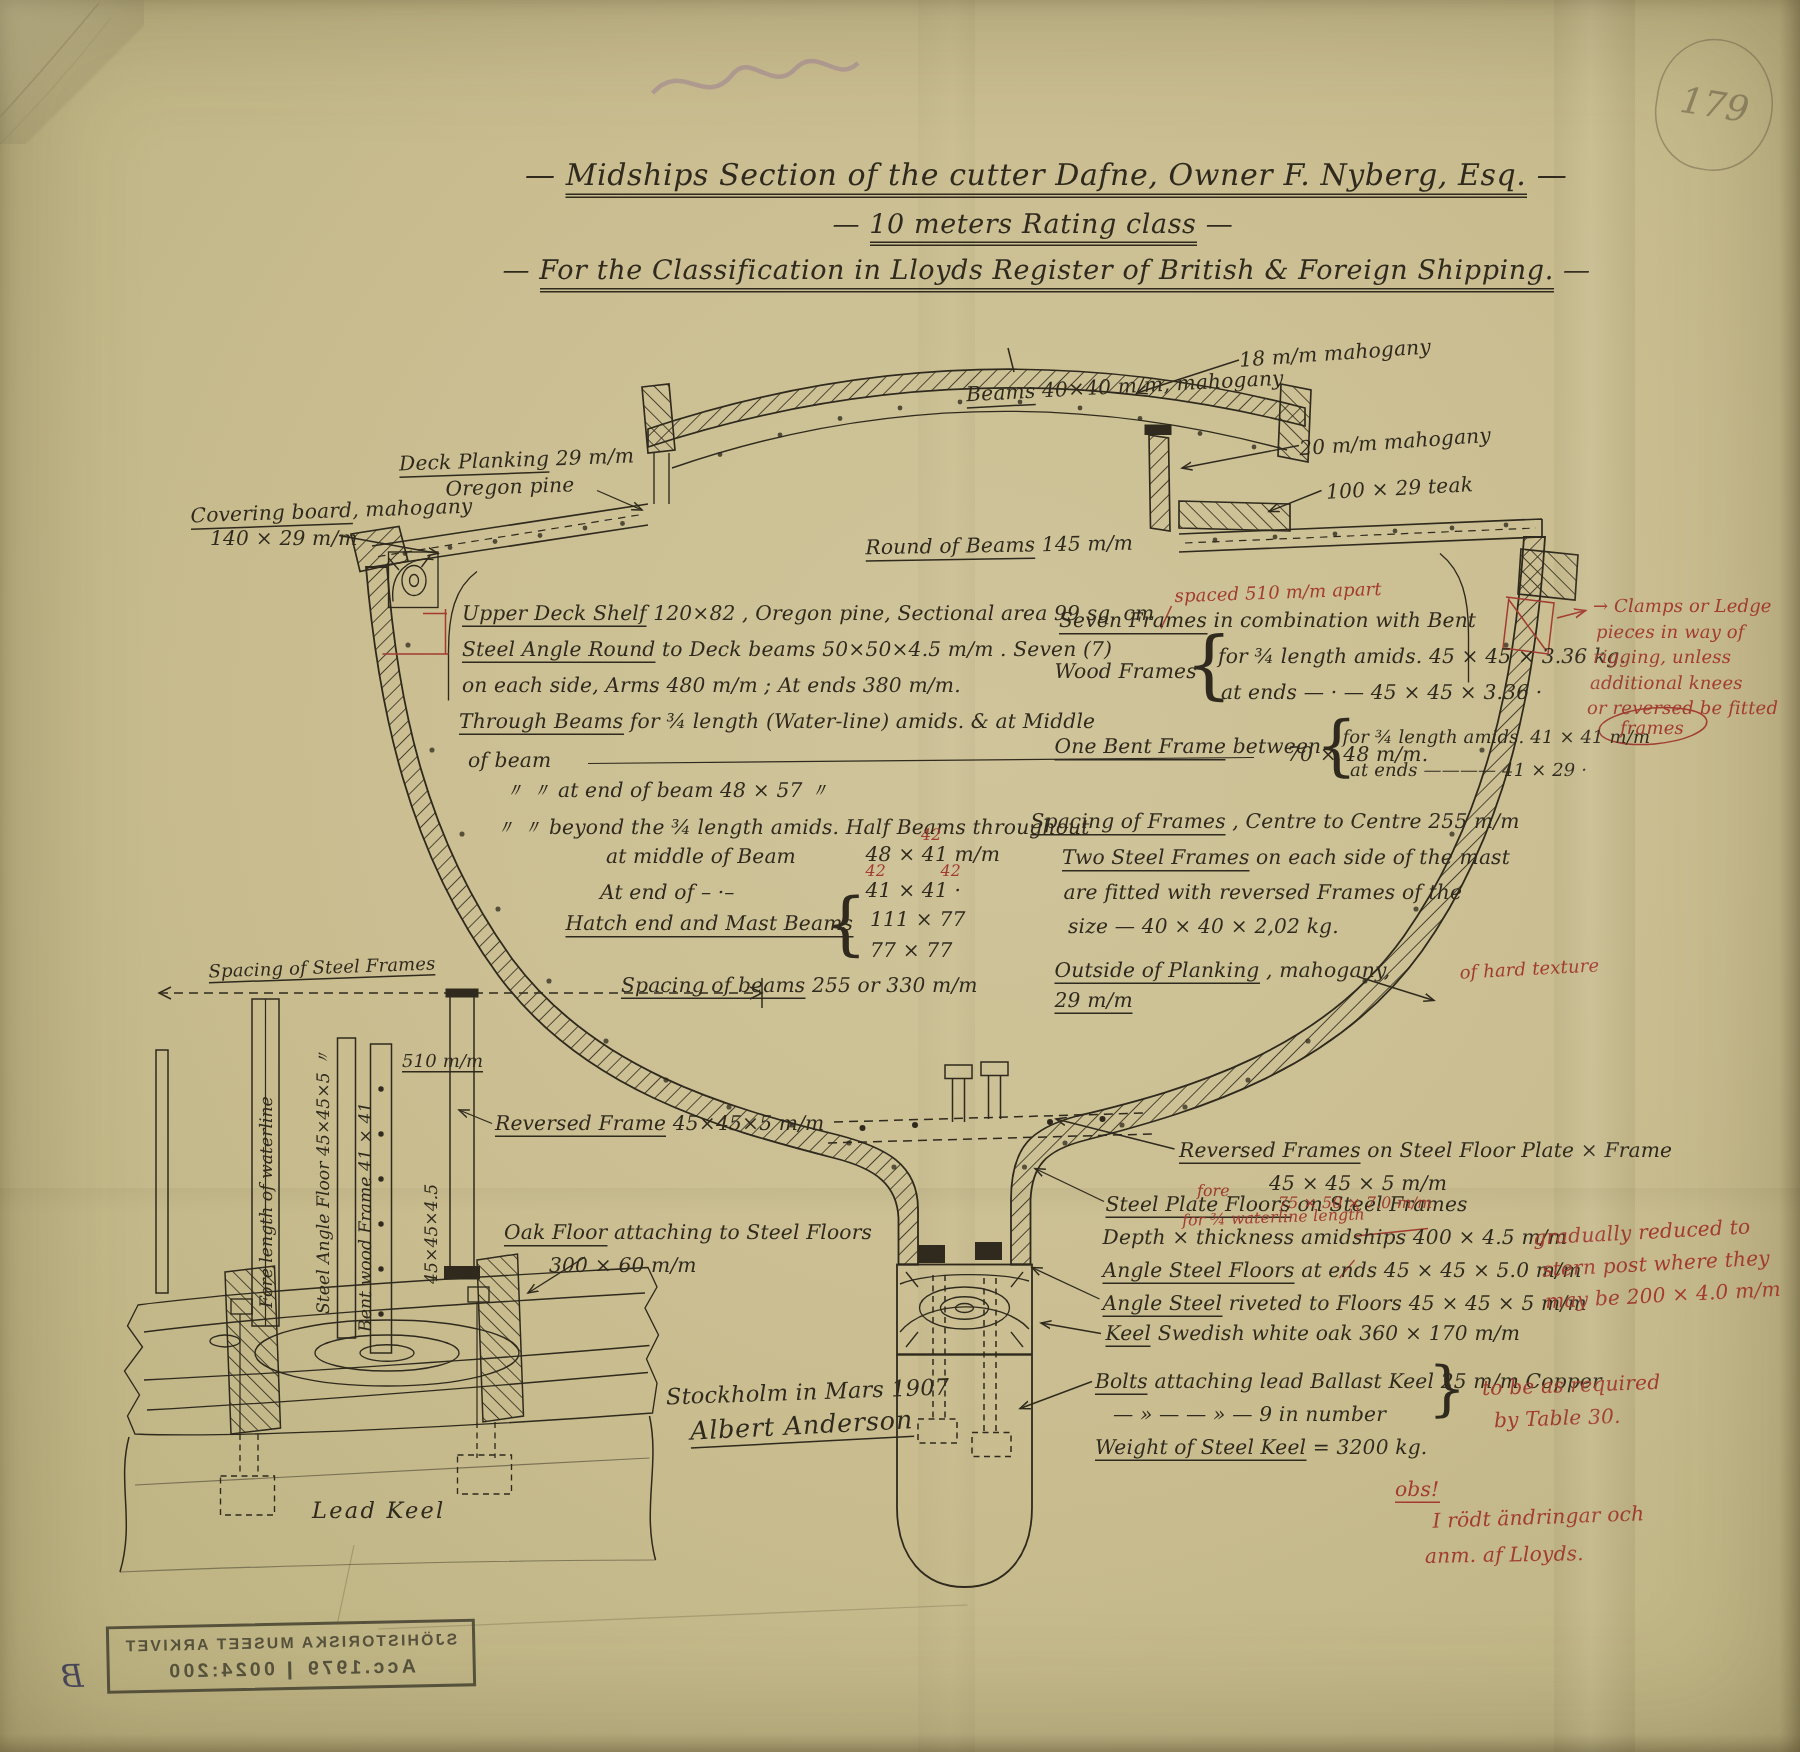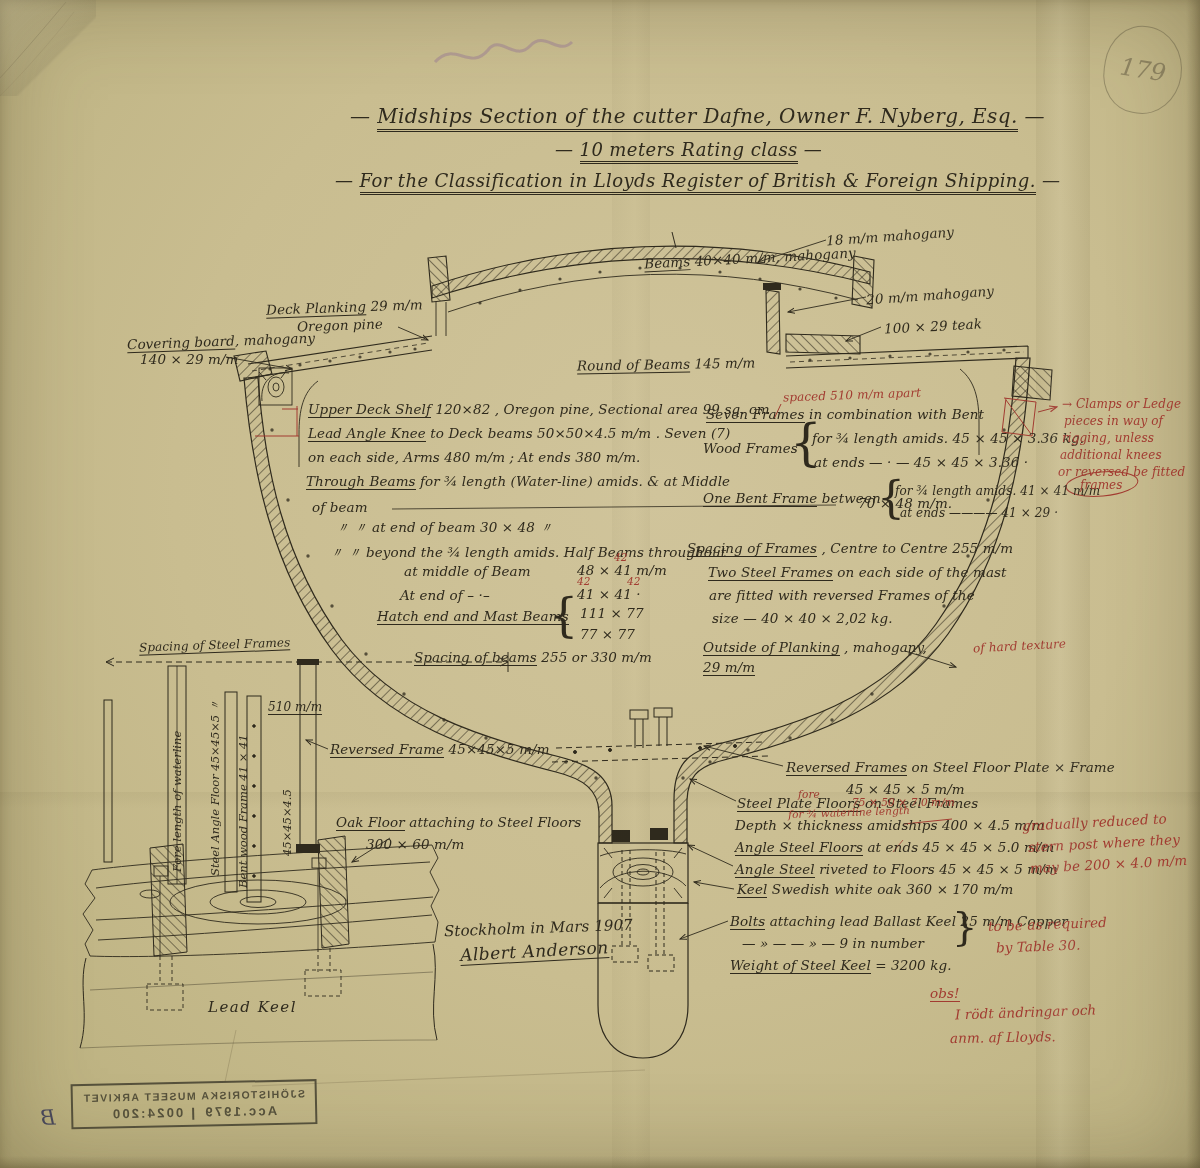--- a/index.html
+++ b/index.html
@@ -282,26 +282,26 @@
   <div class="lbl" style="left:297px;top:317px;transform:rotate(-2deg)">Oregon pine</div>
   <div class="lbl" style="left:127px;top:333px;transform:rotate(-2deg)"><span class="u">Covering board</span><span>, mahogany</span></div>
   <div class="lbl" style="left:140px;top:351px">140 × 29 m/m</div>
   <div class="lbl" style="left:826px;top:228px;transform:rotate(-4deg)">18 m/m mahogany</div>
   <div class="lbl" style="left:644px;top:250px;transform:rotate(-3deg)"><span class="u">Beams</span><span> 40×40 m/m, mahogany</span></div>
   <div class="lbl" style="left:866px;top:287px;transform:rotate(-4deg)">20 m/m mahogany</div>
   <div class="lbl" style="left:884px;top:318px;transform:rotate(-3deg)">100 × 29 teak</div>
   <div class="lbl" style="left:577px;top:356px;transform:rotate(-1deg)"><span class="u">Round of Beams</span><span> 145 m/m</span></div>
 
   <div class="lbl" style="left:308px;top:401px"><span class="u">Upper Deck Shelf</span><span> 120×82 , Oregon pine, Sectional area 99 sq. cm</span></div>
-  <div class="lbl" style="left:308px;top:425px"><span class="u">Lead Angle Knee</span><span> to Deck beams    50×50×4.5 m/m . Seven (7)</span></div>
+  <div class="lbl" style="left:308px;top:425px"><span class="u">Steel Angle Round</span><span> to Deck beams    50×50×4.5 m/m . Seven (7)</span></div>
   <div class="lbl" style="left:308px;top:449px">on each side, Arms 480 m/m ; At ends 380 m/m.</div>
   <div class="lbl" style="left:306px;top:473px"><span class="u">Through Beams</span><span> for ¾ length (Water-line) amids. &amp; at Middle</span></div>
   <div class="lbl" style="left:312px;top:499px">of beam</div>
   <div class="lbl" style="left:858px;top:495px">70 × 48 m/m.</div>
-  <div class="lbl" style="left:336px;top:519px">〃            〃                at end of beam      30 × 48   〃</div>
+  <div class="lbl" style="left:336px;top:519px">〃            〃                at end of beam      48 × 57   〃</div>
   <div class="lbl" style="left:330px;top:544px">〃       〃   beyond the ¾ length amids.  Half Beams throughout</div>
   <div class="lbl" style="left:404px;top:563px">at middle of Beam</div>
   <div class="lbl" style="left:577px;top:562px">48 × 41 m/m</div>
   <div class="lbl xs red" style="left:614px;top:551px">42</div>
   <div class="lbl" style="left:400px;top:587px">At end of    – ·–</div>
   <div class="lbl" style="left:577px;top:586px">41 × 41   ·</div>
   <div class="lbl xs red" style="left:577px;top:575px">42</div>
   <div class="lbl xs red" style="left:627px;top:575px">42</div>
   <div class="lbl" style="left:377px;top:608px"><span class="u">Hatch end and Mast Beams</span></div>
   <div class="brace" style="left:549px;top:595px;font-size:46px">{</div>

